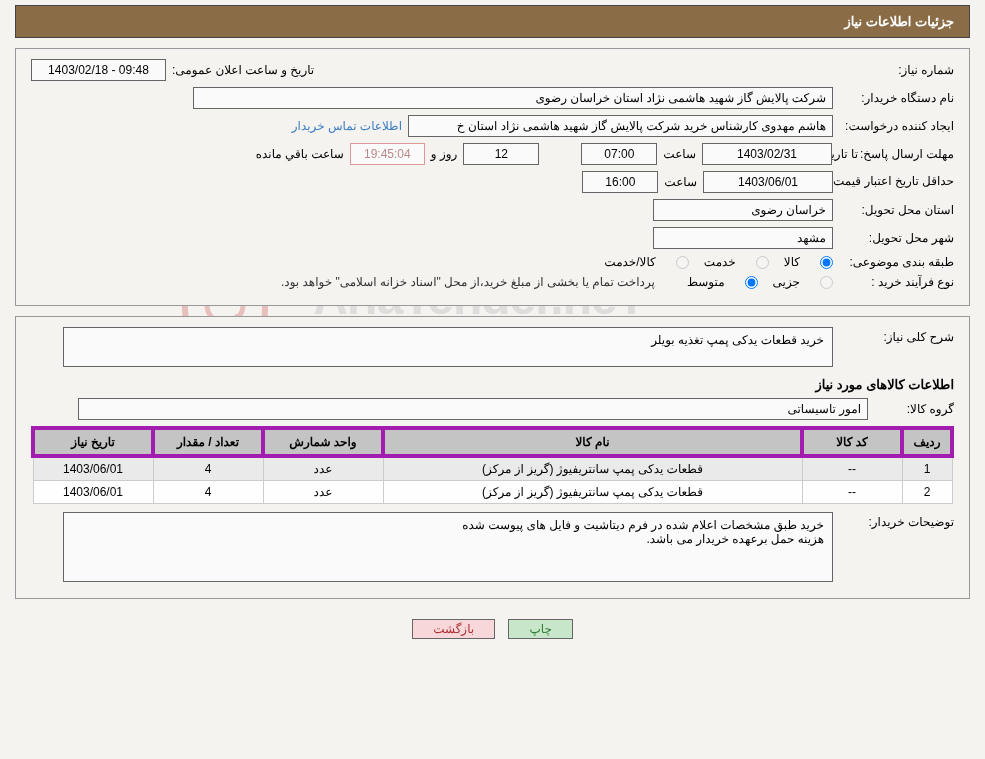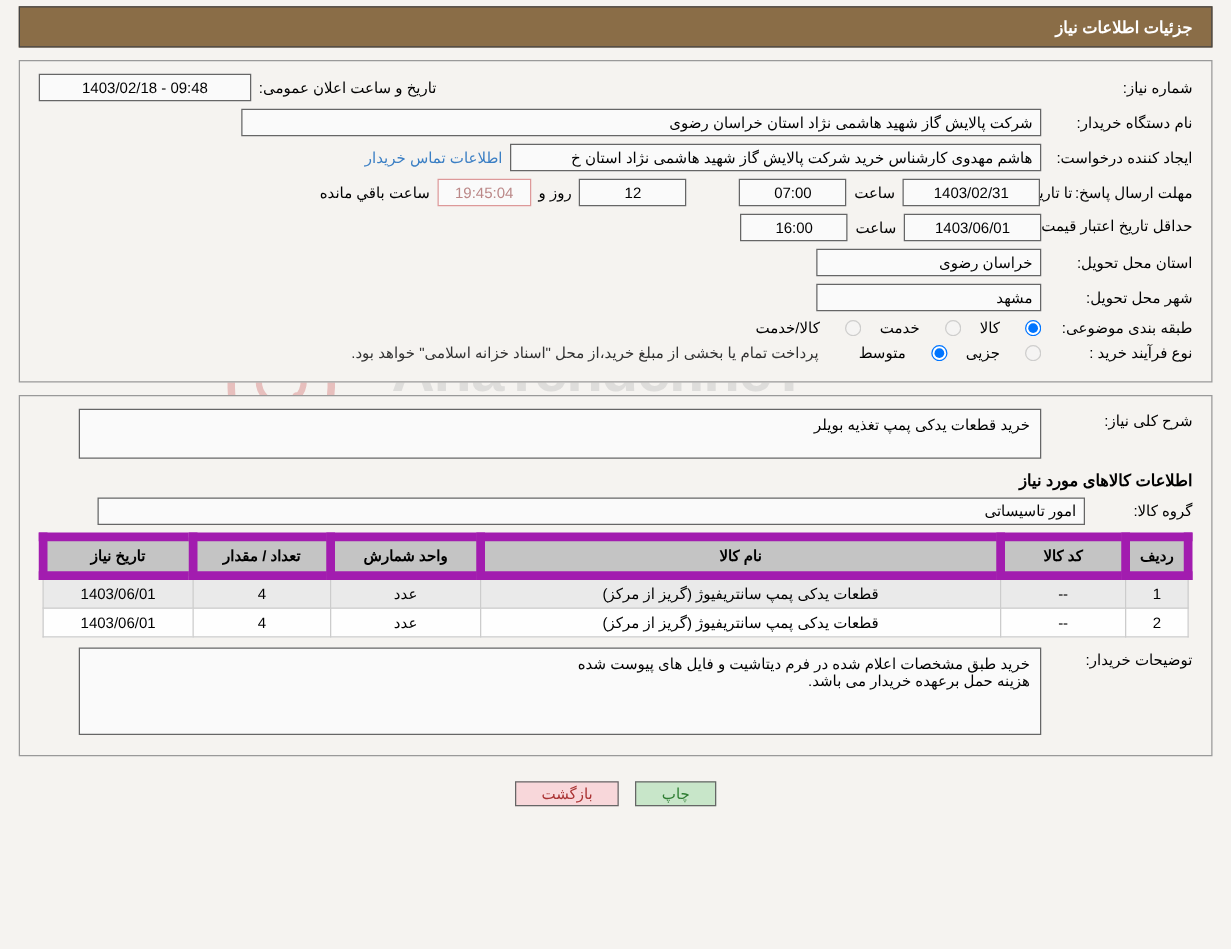--- a/index.html
+++ b/index.html
@@ -51,31 +51,31 @@
       font-size: 12px;
       color: #000;
       text-align: right;
       min-height: 20px;
       font-family: Tahoma, Arial, sans-serif;
     }
     .input-box.narrow {
       width: 130px;
     }
     .input-box.datetime {
-      width: 170px;
+      width: 135px;
       text-align: center;
       direction: ltr;
     }
     .input-box.med {
-      width: 110px;
+      width: 130px;
       text-align: center;
       direction: ltr;
     }
     .input-box.small {
-      width: 86px;
+      width: 76px;
       text-align: center;
       direction: ltr;
     }
     .input-box.countdown {
       width: 75px;
       text-align: center;
       direction: ltr;
       color: #b88;
       border-color: #d99;
     }
@@ -128,21 +128,21 @@
       margin: 10px 0 6px 0;
       color: #000;
     }
     .data-table {
       width: 100%;
       border-collapse: collapse;
       margin-top: 5px;
     }
     .data-table th {
       background: #c4c4c4;
-      border: 7px solid #a21caf;
+      border: 4px solid #a21caf;
       padding: 5px 8px;
       font-size: 12px;
       font-weight: bold;
       text-align: center;
     }
     .data-table td {
       border: 1px solid #ccc;
       padding: 4px 8px;
       font-size: 12px;
       text-align: center;

